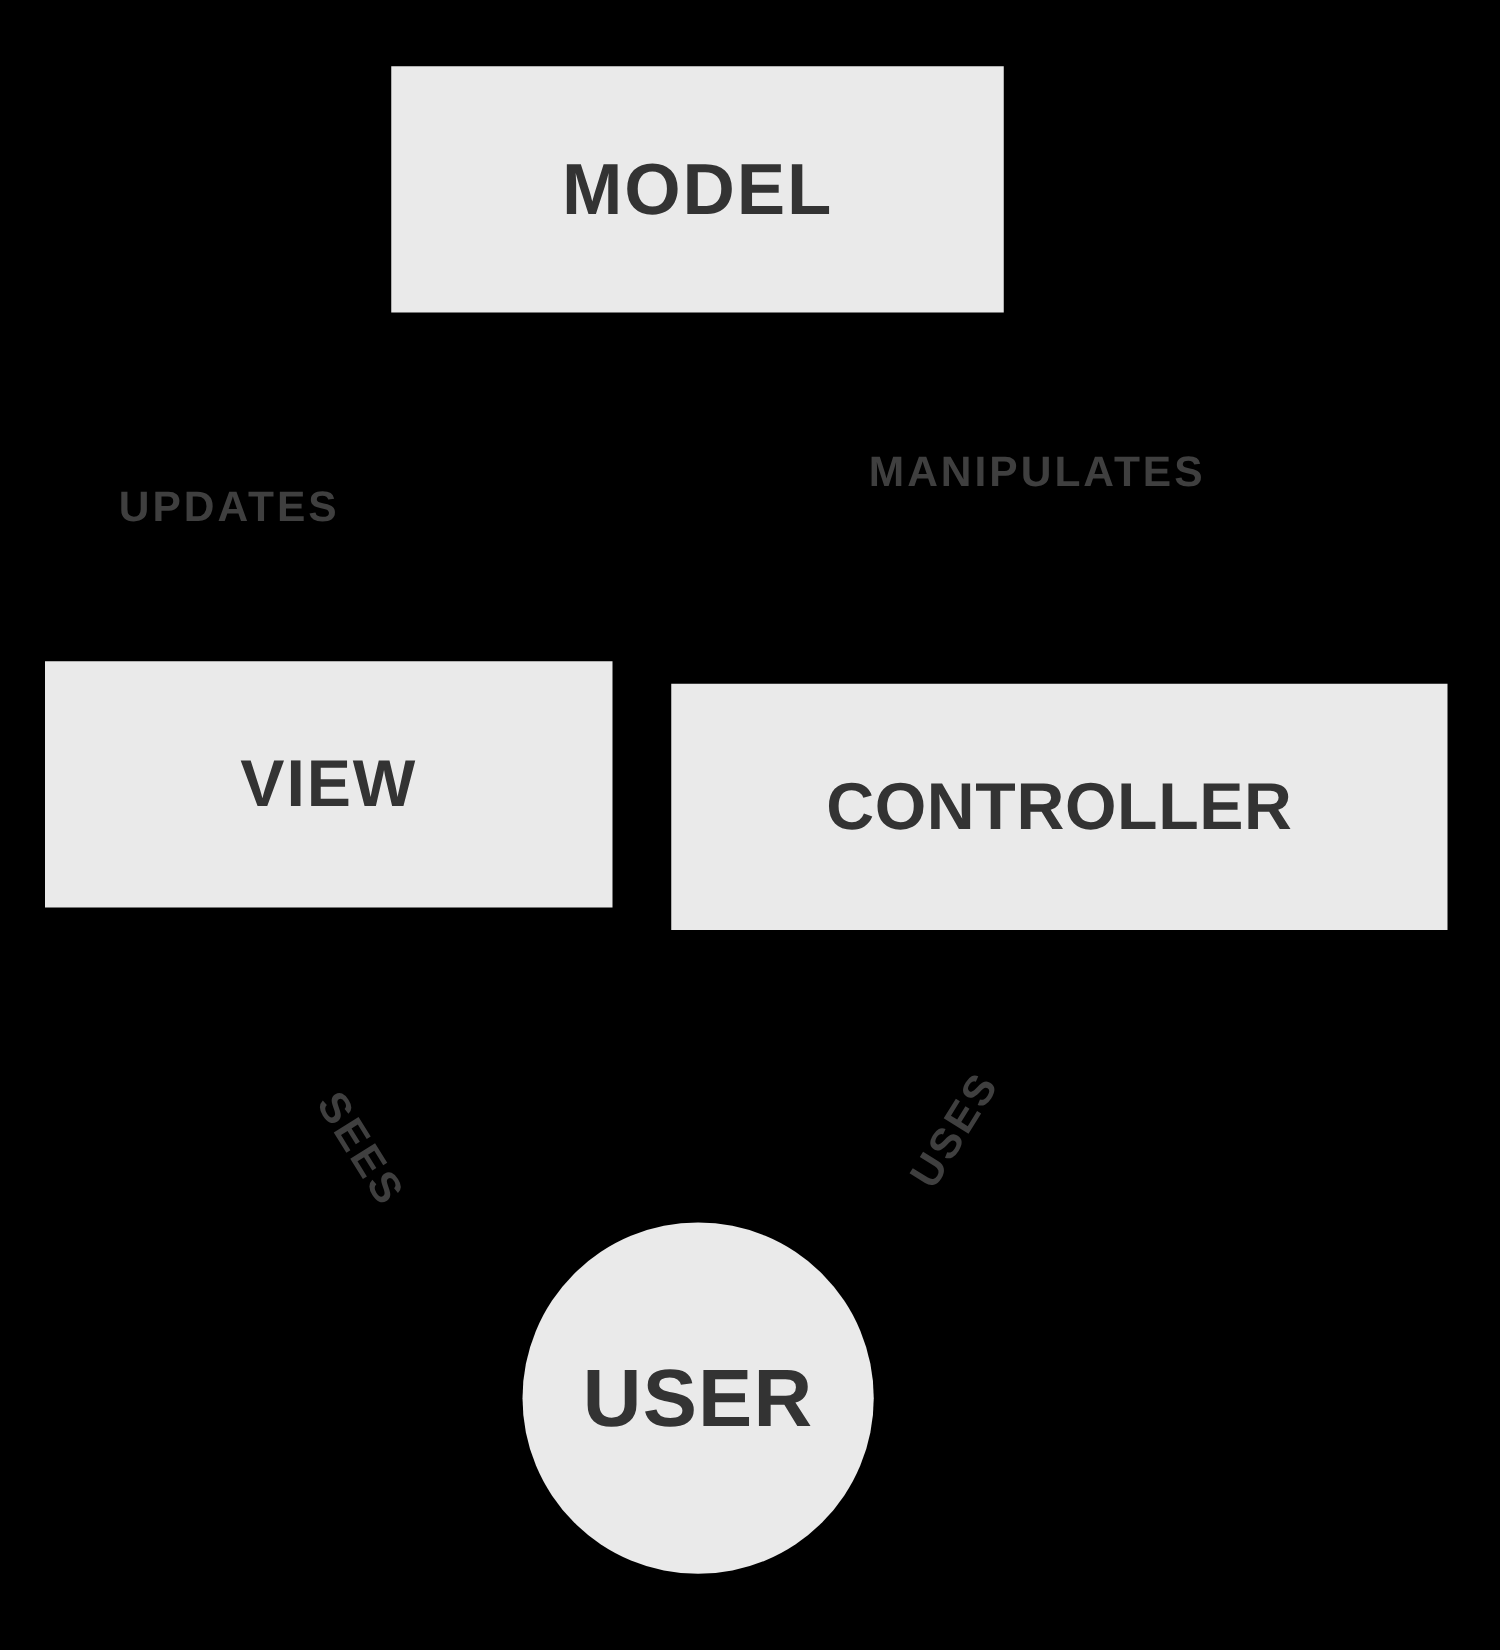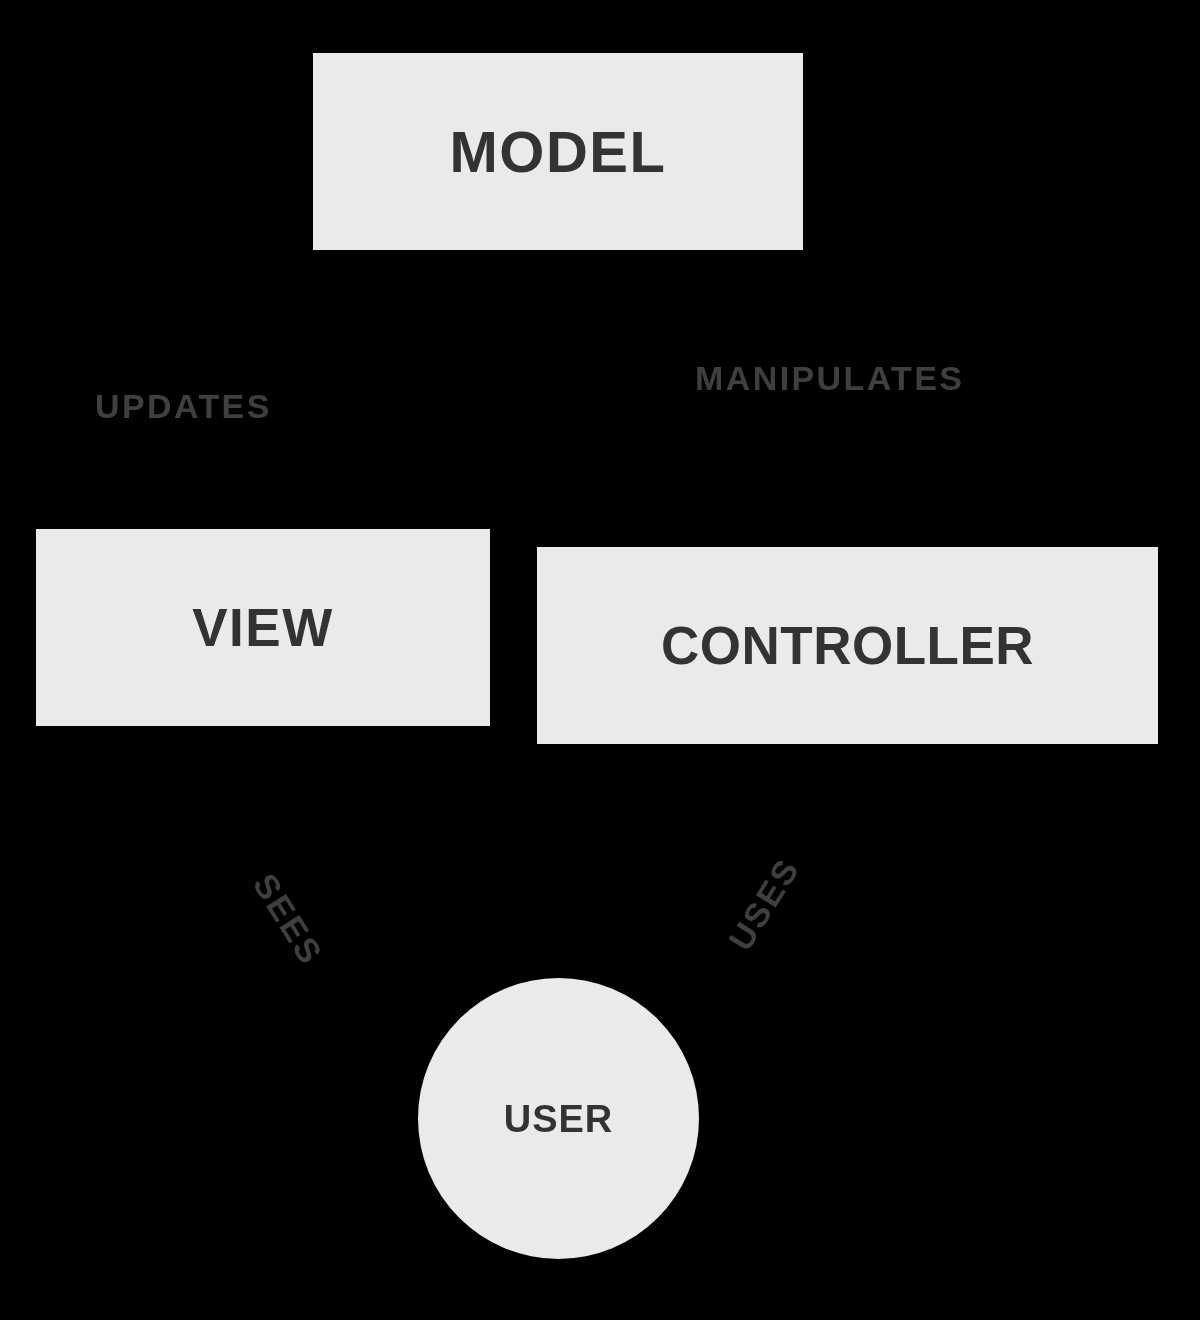--- a/index.html
+++ b/index.html
@@ -60,21 +60,21 @@
   }
   #node-controller .node-label { font-size: 53px; letter-spacing: 0.5px; }
 
   #node-user {
     left: 418px;
     top: 978px;
     width: 281px;
     height: 281px;
     border-radius: 50%;
   }
-  #node-user .node-label { font-size: 38px; letter-spacing: 1px; }
+  #node-user .node-label { font-size: 65px; letter-spacing: 1px; }
 
   
   .edge-label {
     position: absolute;
     color: #3f3f3f;
     font-weight: bold;
     white-space: nowrap;
     user-select: none;
     line-height: 1;
   }

